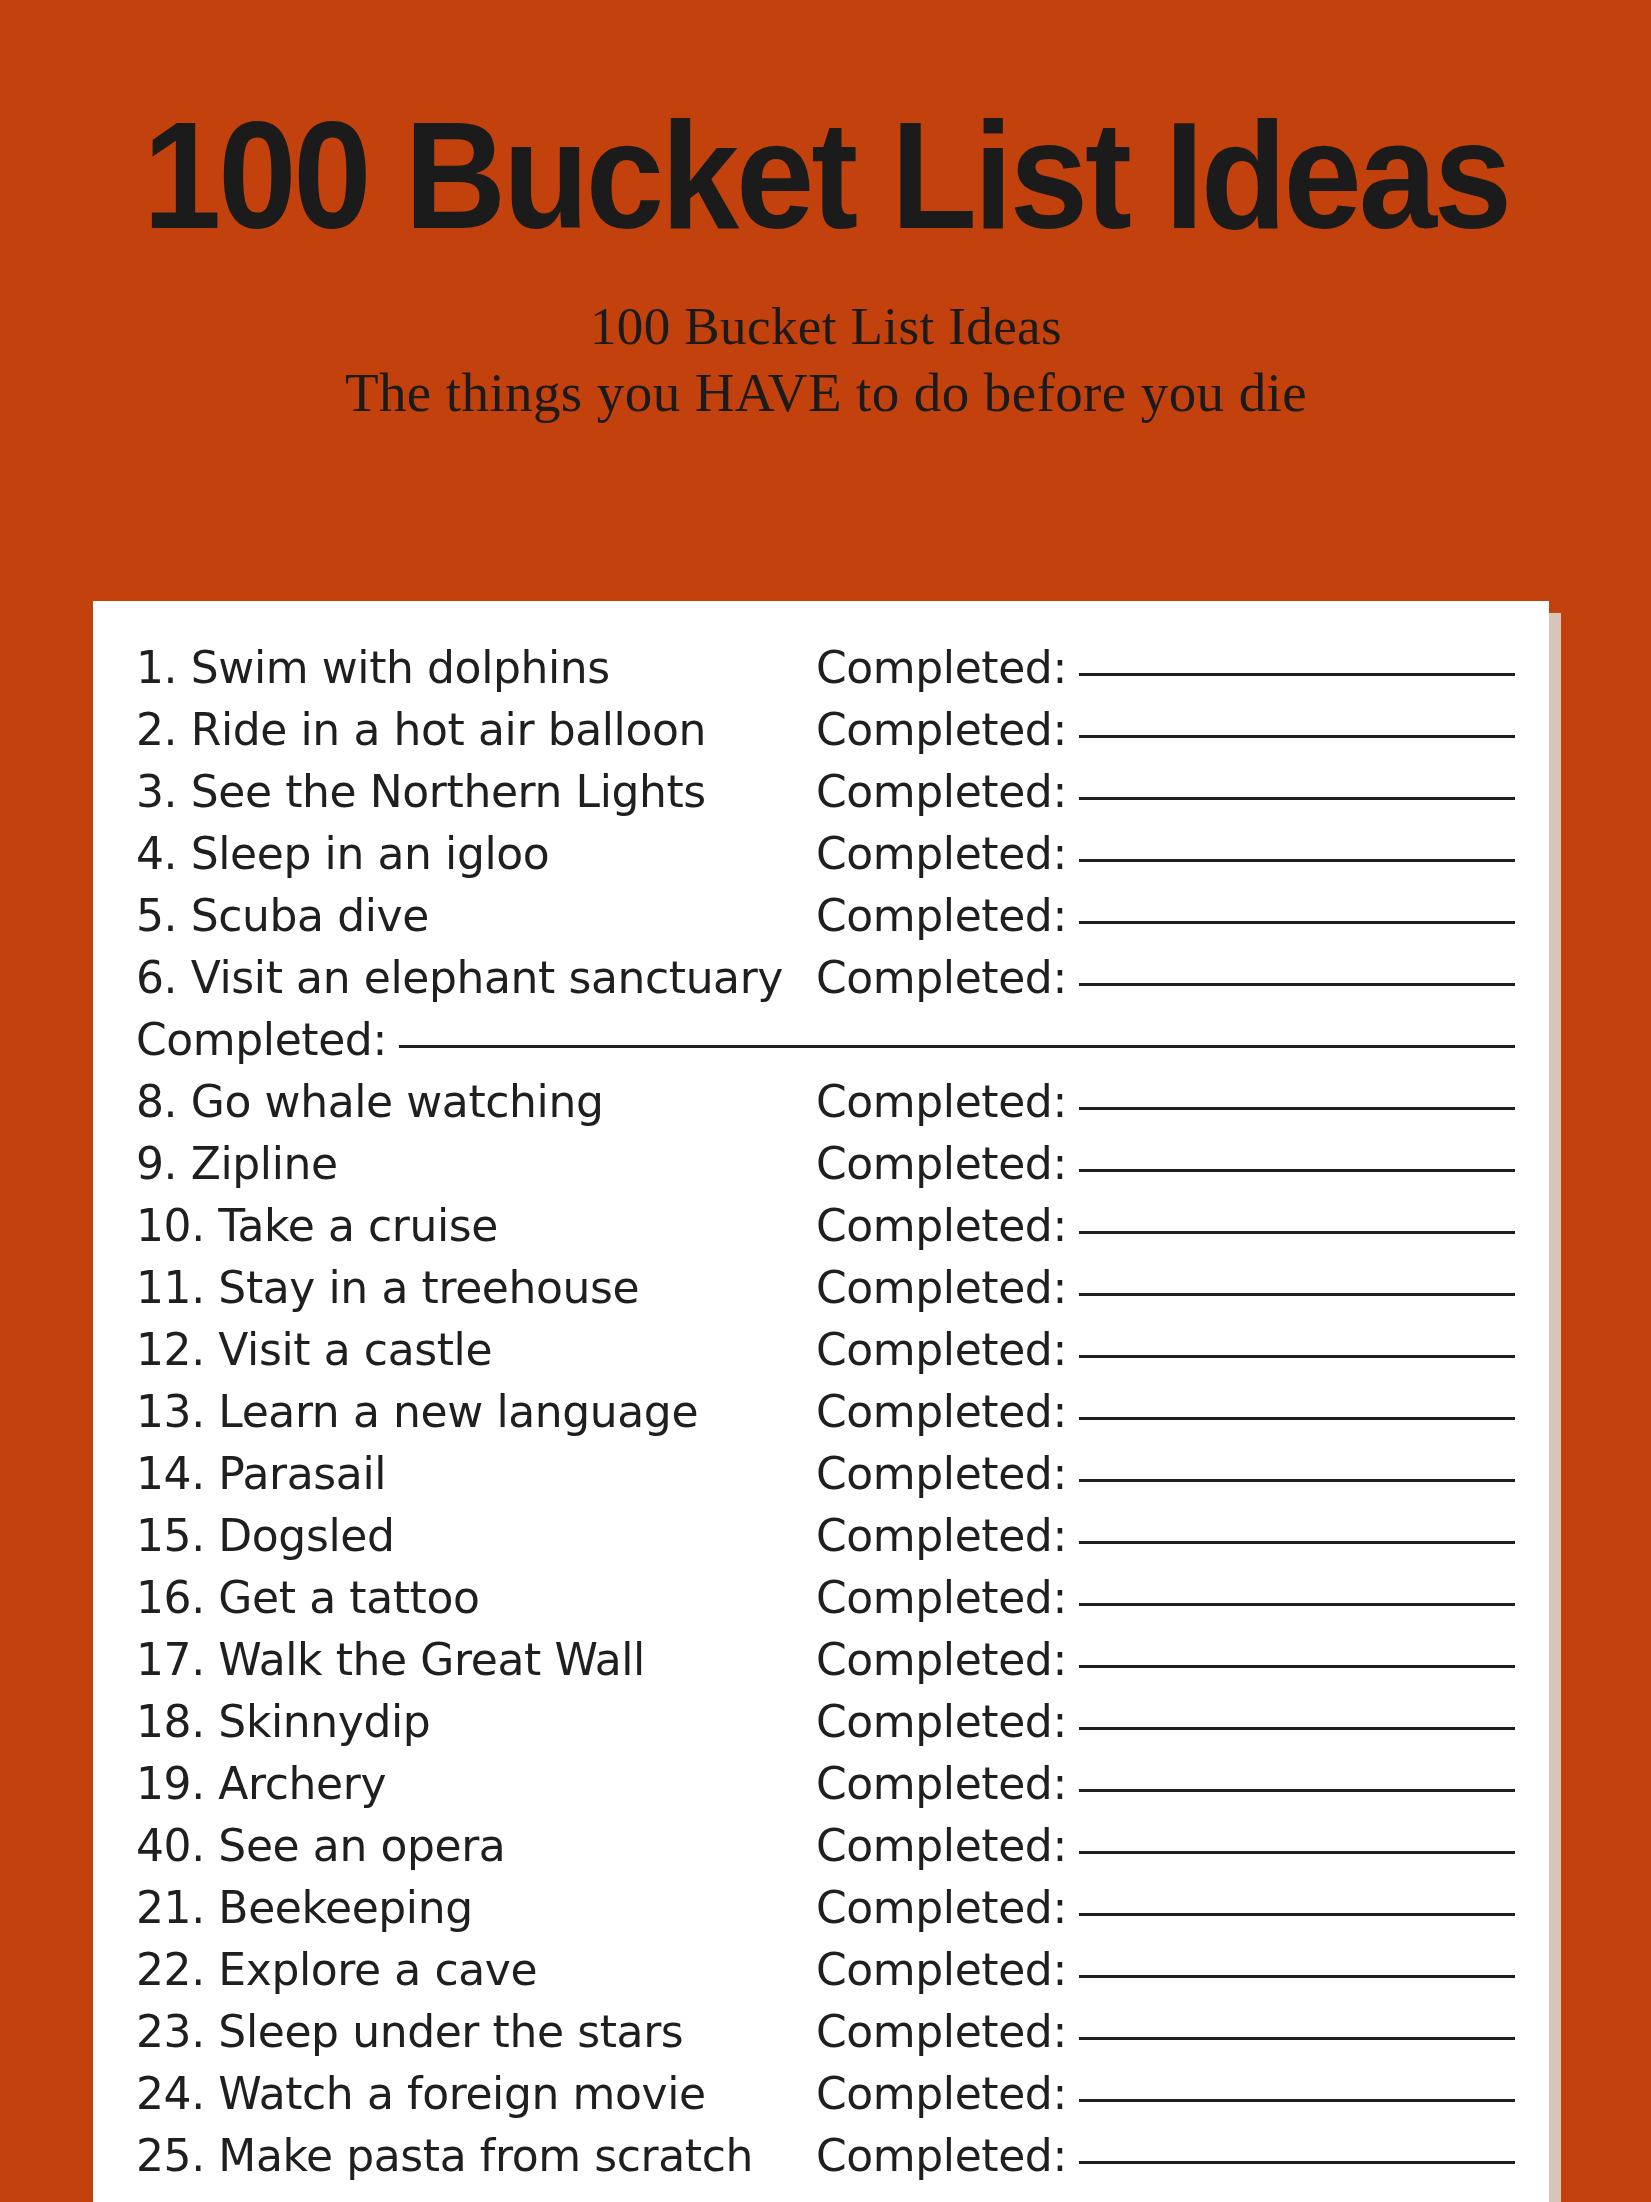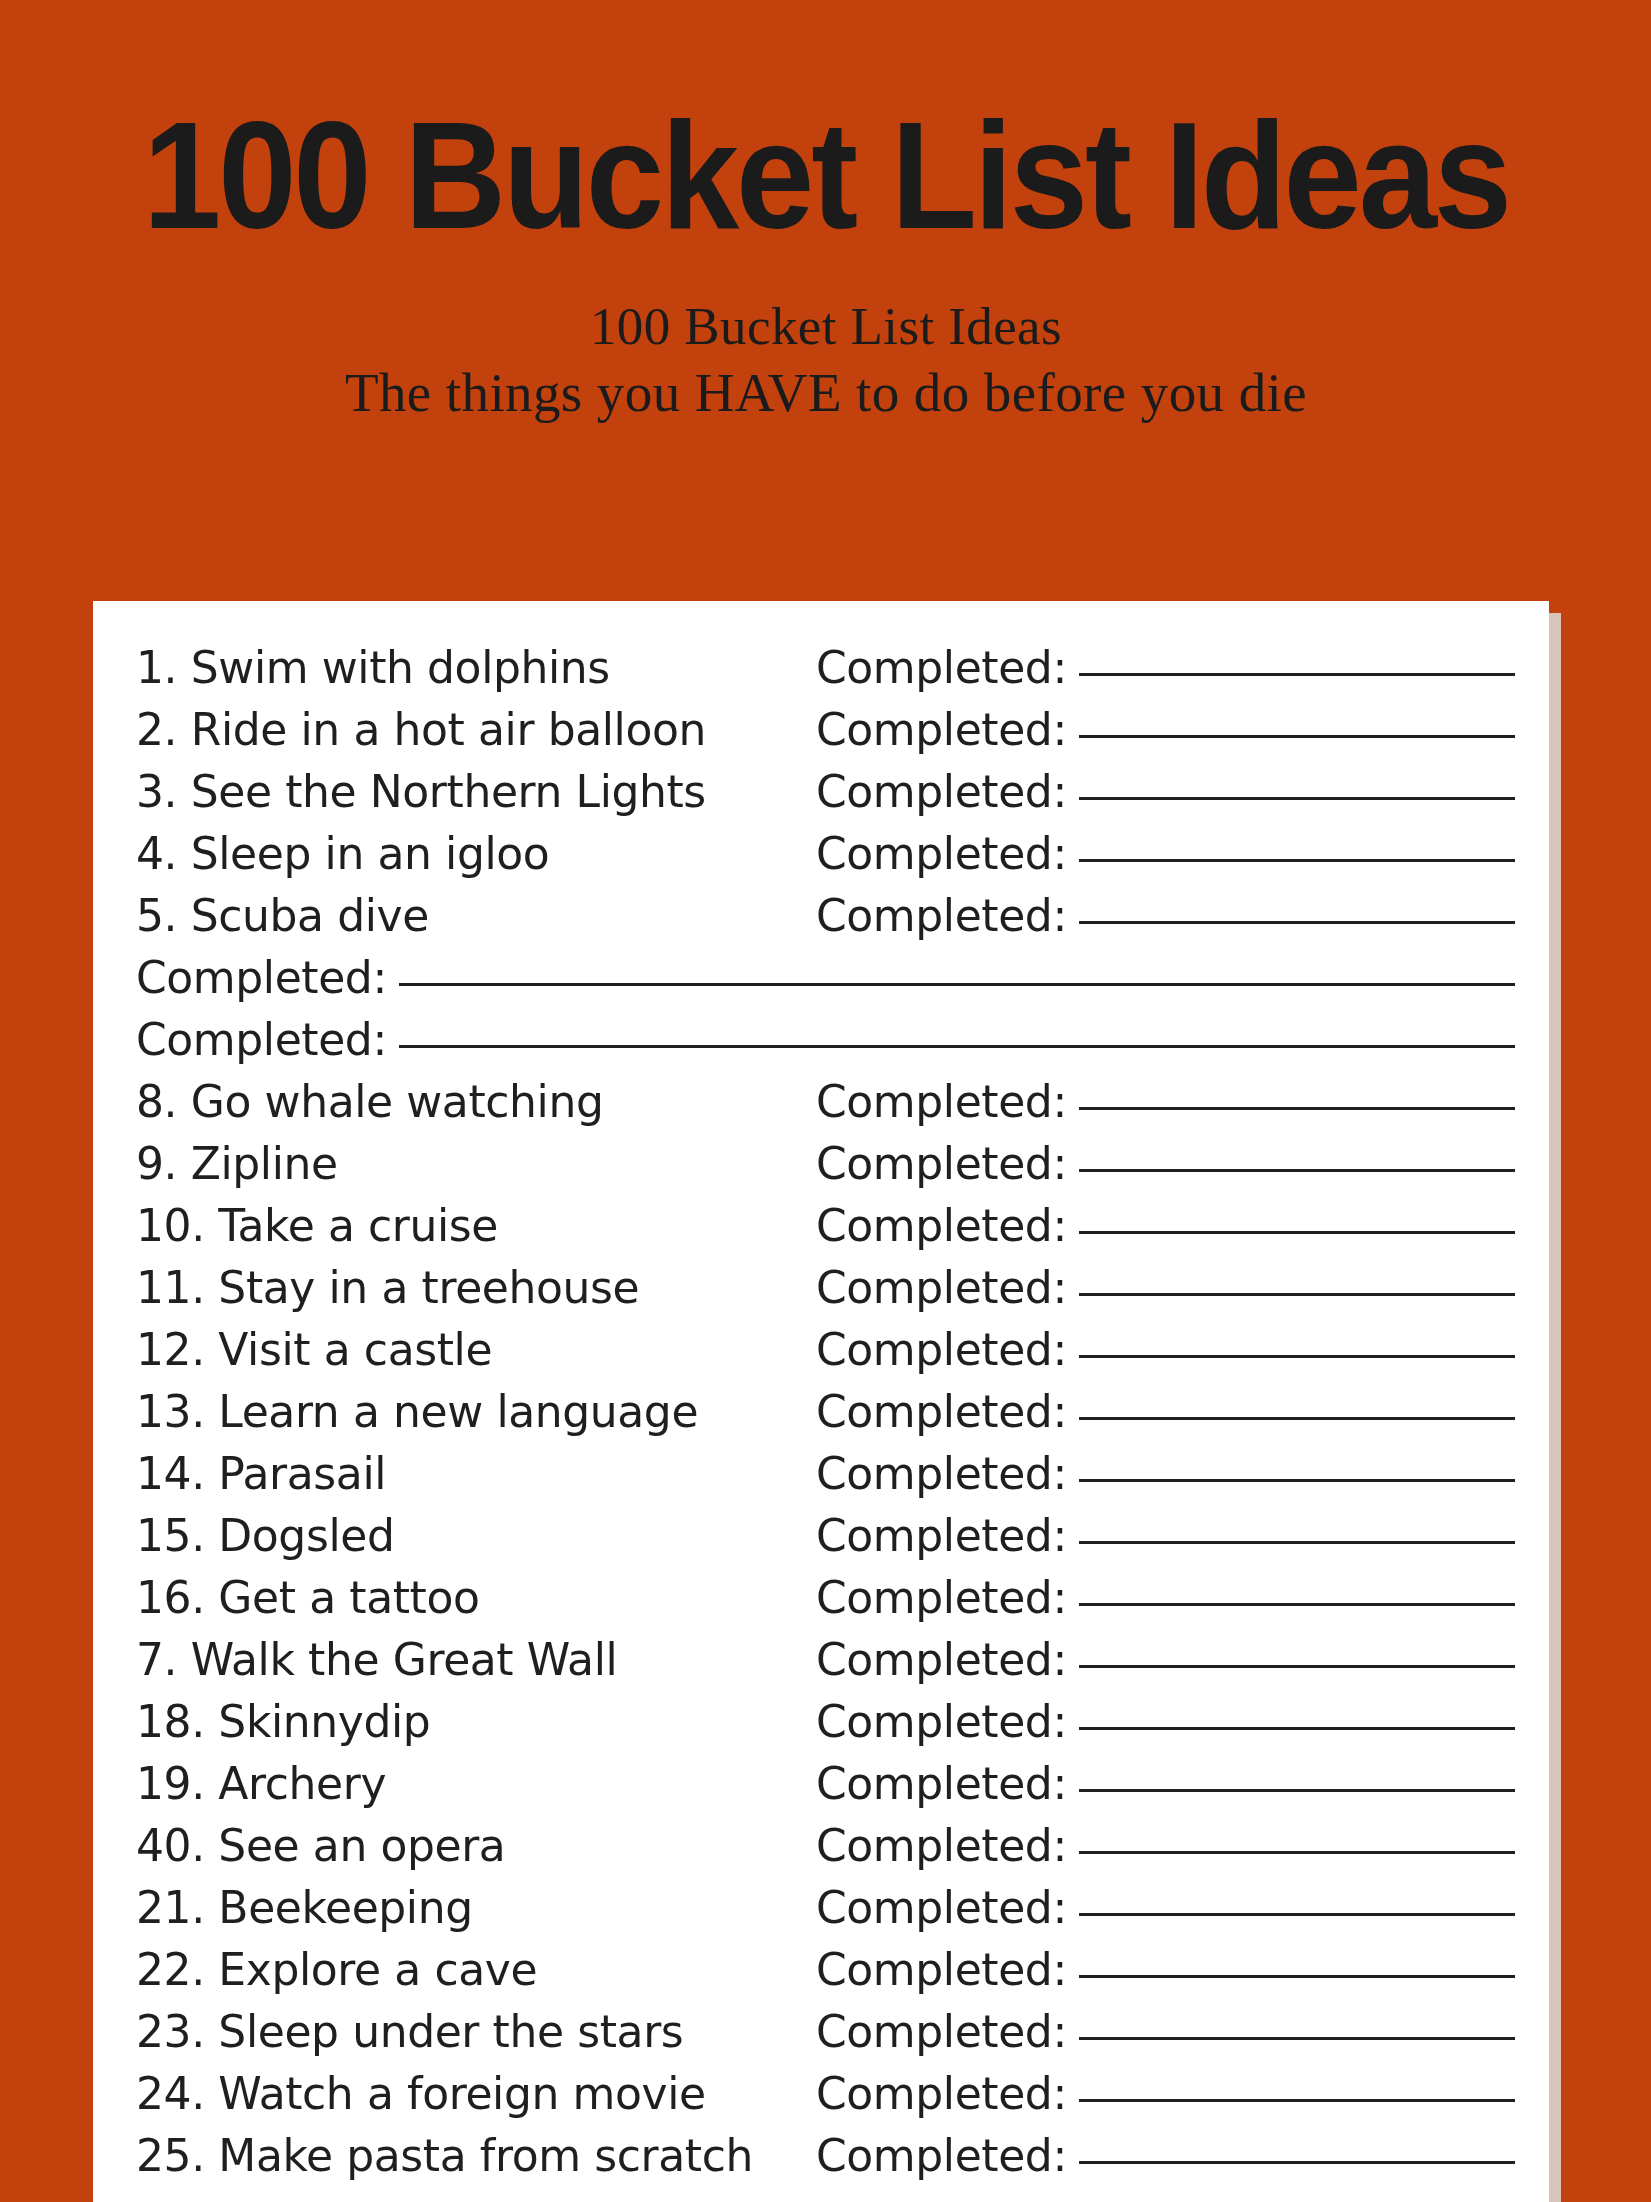--- a/index.html
+++ b/index.html
@@ -153,20 +153,21 @@
           </span>
         </li>
         <li class="row">
           <span class="item-text">5. Scuba dive</span>
           <span class="completed-wrap">
             <span class="completed-label">Completed:</span>
             <span class="blank-line"></span>
           </span>
         </li>
         <li class="row">
+          <span class="item-text">6. Visit an elephant sanctuary</span>
           <span class="completed-wrap">
             <span class="completed-label">Completed:</span>
             <span class="blank-line"></span>
           </span>
         </li>
         <li class="row">
           <span class="completed-wrap">
             <span class="completed-label">Completed:</span>
             <span class="blank-line"></span>
           </span>
@@ -228,21 +229,21 @@
           </span>
         </li>
         <li class="row">
           <span class="item-text">16. Get a tattoo</span>
           <span class="completed-wrap">
             <span class="completed-label">Completed:</span>
             <span class="blank-line"></span>
           </span>
         </li>
         <li class="row">
-          <span class="item-text">7. Walk the Great Wall</span>
+          <span class="item-text">17. Walk the Great Wall</span>
           <span class="completed-wrap">
             <span class="completed-label">Completed:</span>
             <span class="blank-line"></span>
           </span>
         </li>
         <li class="row">
           <span class="item-text">18. Skinnydip</span>
           <span class="completed-wrap">
             <span class="completed-label">Completed:</span>
             <span class="blank-line"></span>

